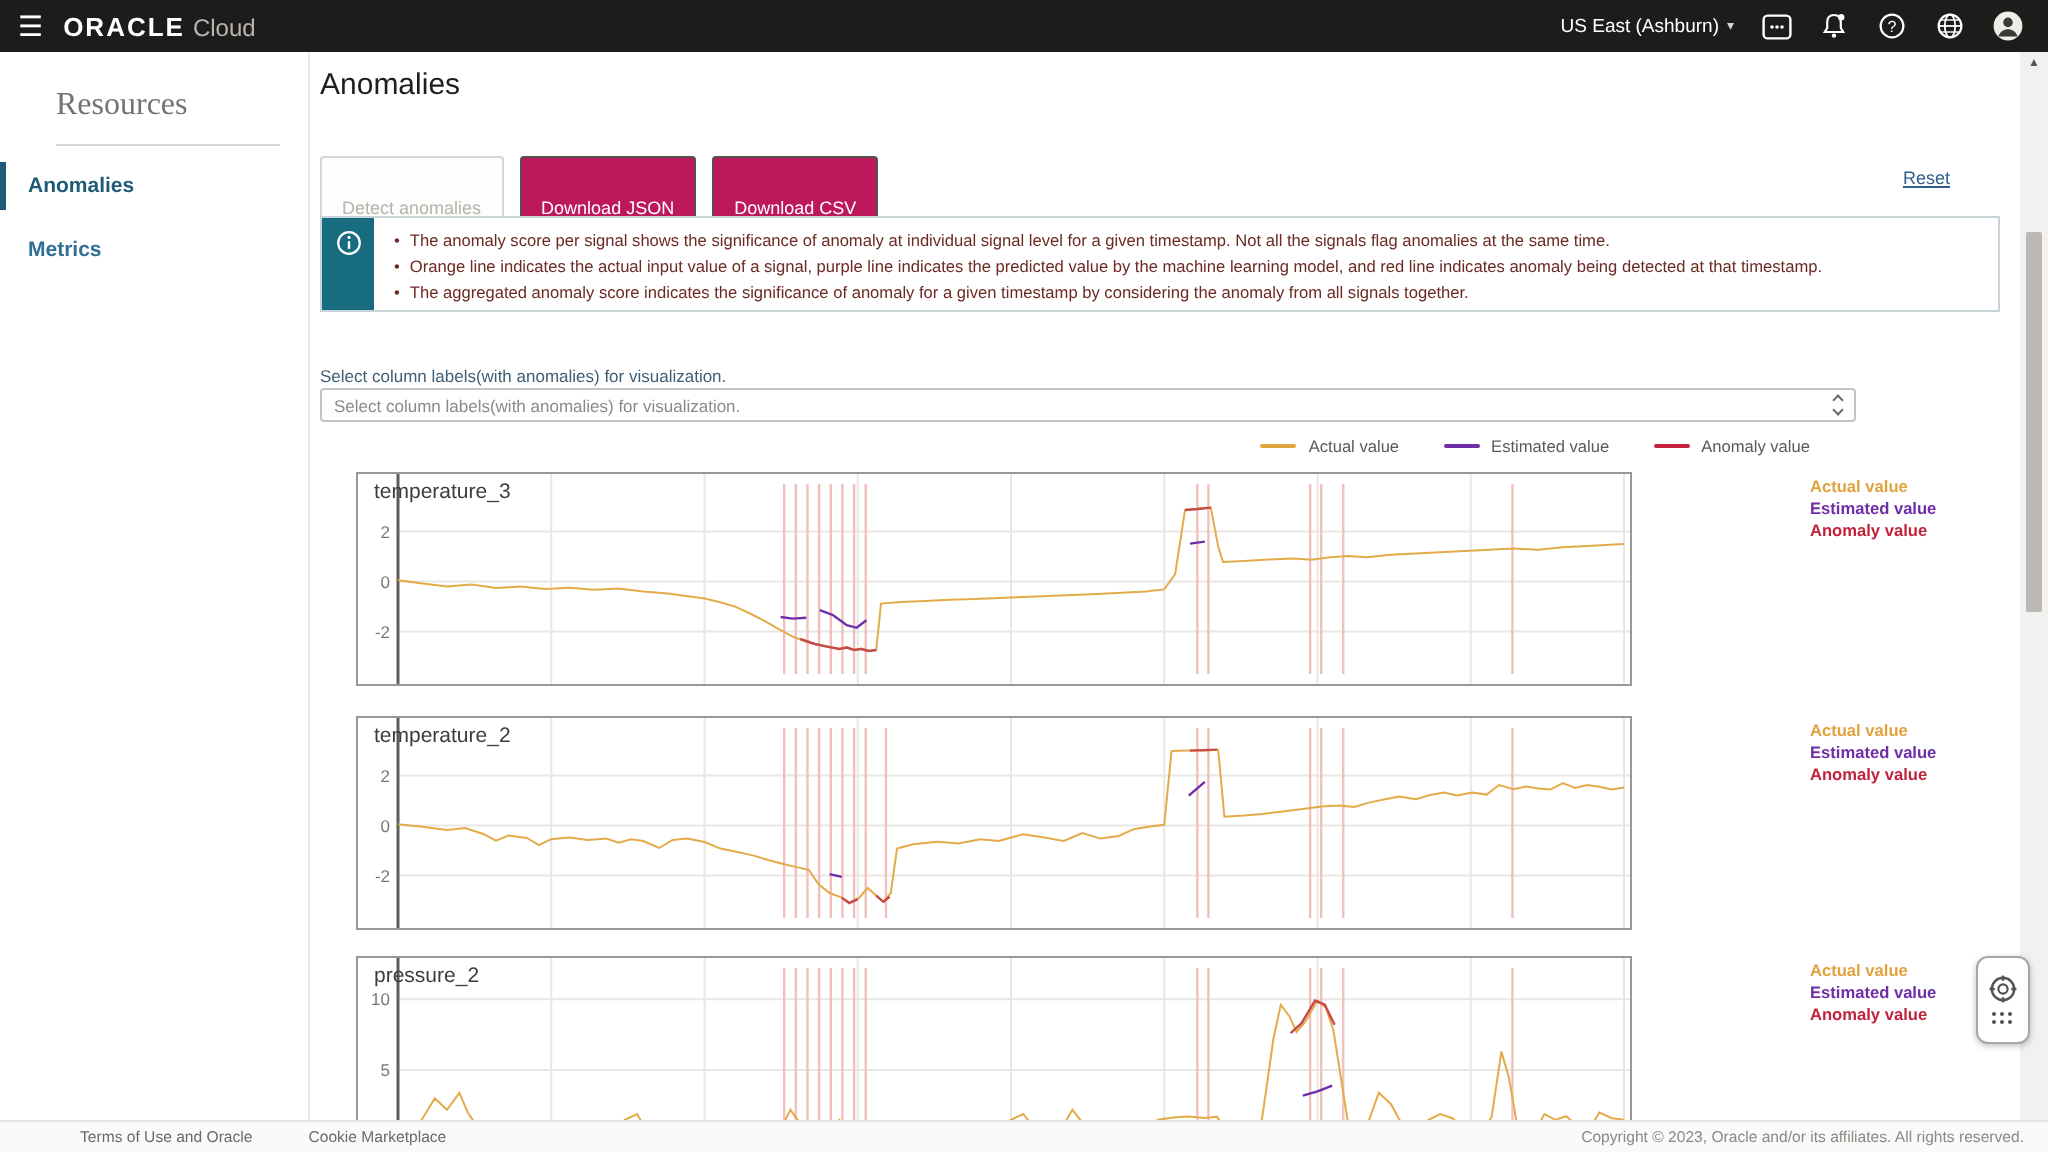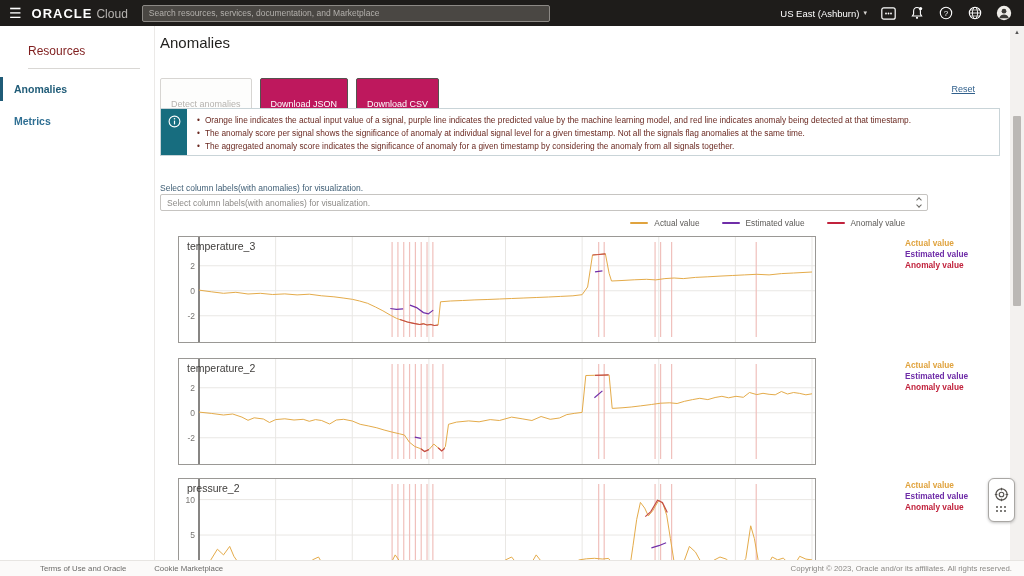--- a/index.html
+++ b/index.html
@@ -17,21 +17,21 @@
     border-radius:2px; display:flex; align-items:center; padding:0 6px; }
   .search-box span { color:#b3b0ac; font-size:8.5px; }
   .topbar-right { margin-left:auto; display:flex; align-items:center; gap:13px; padding-right:12px; }
   .region { color:#fff; font-size:9.5px; display:flex; align-items:center; gap:4px; cursor:pointer; }
   .region .chev { font-size:7px; color:#d8d6d3; }
   .tb-icon { width:16px; height:16px; display:flex; align-items:center; justify-content:center; cursor:pointer; }
 
   
   .sidebar { position:absolute; left:0; top:26px; width:155px; height:534px;
     background:#fff; border-right:1px solid #ebe9e7; z-index:10; }
-  .sidebar-title { font-size:12px; color:#7f1d1d; margin:18px 0 0 28px; }
+  .sidebar-title { font-size:16px; color:#737373; margin:18px 0 0 28px;font-family:Liberation Serif, serif; }
   .sidebar-divider { border-top:1px solid #d9d7d4; margin:10px 14px 0 28px; }
   .side-item { font-size:10.5px; padding:6px 0 6px 14px; margin-top:8px; cursor:pointer; }
   .side-item.active { border-left:3px solid #1f5b77; padding-left:11px;
     color:#1f5b77; font-weight:bold; }
   .side-item.link { color:#2f6f93;font-weight:bold; }
 
   
   .main { position:absolute; left:155px; top:26px; width:850px; height:534px;
     overflow:hidden; background:#fff; }
   .page-title { position:absolute; left:5px; top:8px; font-size:15px; color:#201f1d; }
@@ -100,23 +100,20 @@
 </style>
 </head>
 <body>
 
 <div class="topbar">
   <span class="hamburger">☰</span>
   <span class="brand">
     <span class="brand-oracle">ORACLE</span>
     <span class="brand-cloud">Cloud</span>
   </span>
-  <div class="search-box">
-    <span>Search resources, services, documentation, and Marketplace</span>
-  </div>
   <div class="topbar-right">
     <span class="region">
       <span>US East (Ashburn)</span>
       <span class="chev">▾</span>
     </span>
     <span class="tb-icon">
       <svg width="15" height="13" viewBox="0 0 15 13">
           <rect x="0.8" y="0.8" width="13.4" height="11.4" rx="2" fill="none" stroke="#fff" stroke-width="1.2"></rect>
           <circle cx="5" cy="6.5" r="0.9" fill="#fff"></circle>
           <circle cx="7.5" cy="6.5" r="0.9" fill="#fff"></circle>
@@ -175,22 +172,22 @@
   <div class="infobox">
     <div class="infobox-strip">
       <svg width="13" height="13" viewBox="0 0 13 13">
           <circle cx="6.5" cy="6.5" r="5.4" fill="none" stroke="#fff" stroke-width="1.1"></circle>
           <line x1="6.5" y1="5.6" x2="6.5" y2="9.4" stroke="#fff" stroke-width="1.2"></line>
           <circle cx="6.5" cy="3.7" r="0.8" fill="#fff"></circle>
         </svg>
     </div>
     <div class="infobox-body">
       <ul>
+        <li>The anomaly score per signal shows the significance of anomaly at individual signal level for a given timestamp. Not all the signals flag anomalies at the same time.</li>
         <li>Orange line indicates the actual input value of a signal, purple line indicates the predicted value by the machine learning model, and red line indicates anomaly being detected at that timestamp.</li>
-        <li>The anomaly score per signal shows the significance of anomaly at individual signal level for a given timestamp. Not all the signals flag anomalies at the same time.</li>
         <li>The aggregated anomaly score indicates the significance of anomaly for a given timestamp by considering the anomaly from all signals together.</li>
       </ul>
     </div>
   </div>
 
   <div class="select-label">Select column labels(with anomalies) for visualization.</div>
   <div class="fake-select">
     <span class="ph">Select column labels(with anomalies) for visualization.</span>
     <span class="updown">
         <i class="up"></i>

